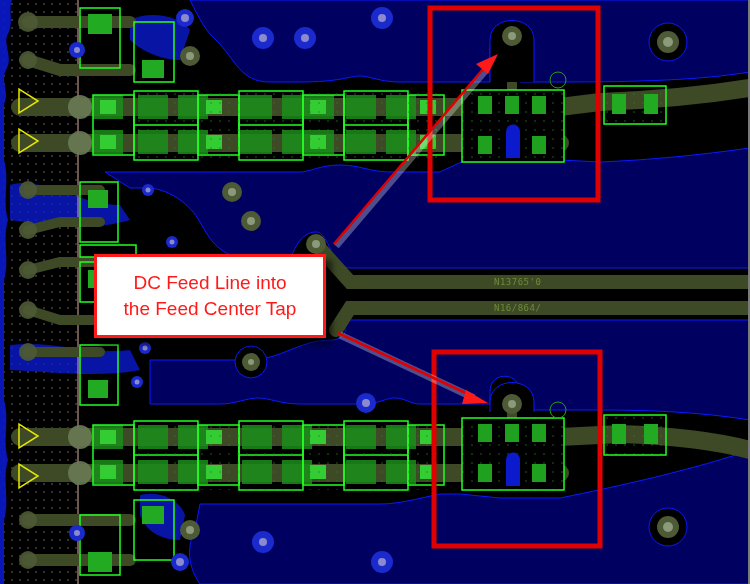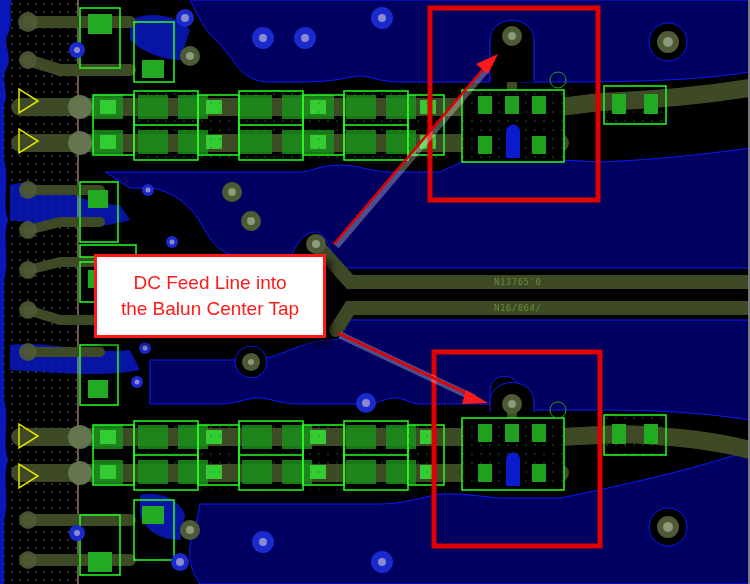--- a/index.html
+++ b/index.html
@@ -376,17 +376,17 @@
       <polygon points="498,54 476,64 488,74" fill="#ff1a1a"></polygon>
 
       <line x1="340" y1="335" x2="474" y2="398" stroke="#ffffff" stroke-opacity="0.3" stroke-width="7"></line>
       <line x1="338" y1="333" x2="472" y2="396" stroke="#e00000" stroke-width="2.5"></line>
       <polygon points="488,403 466,390 462,404" fill="#ff1a1a"></polygon>
     </g>
   </svg>
 
   <div class="callout">
     <div>DC Feed Line into</div>
-    <div>the Balun Center Tap</div>
+    <div>the Feed Center Tap</div>
   </div>
 
   <div class="frame"></div>
 </div>
 
 </body></html>

